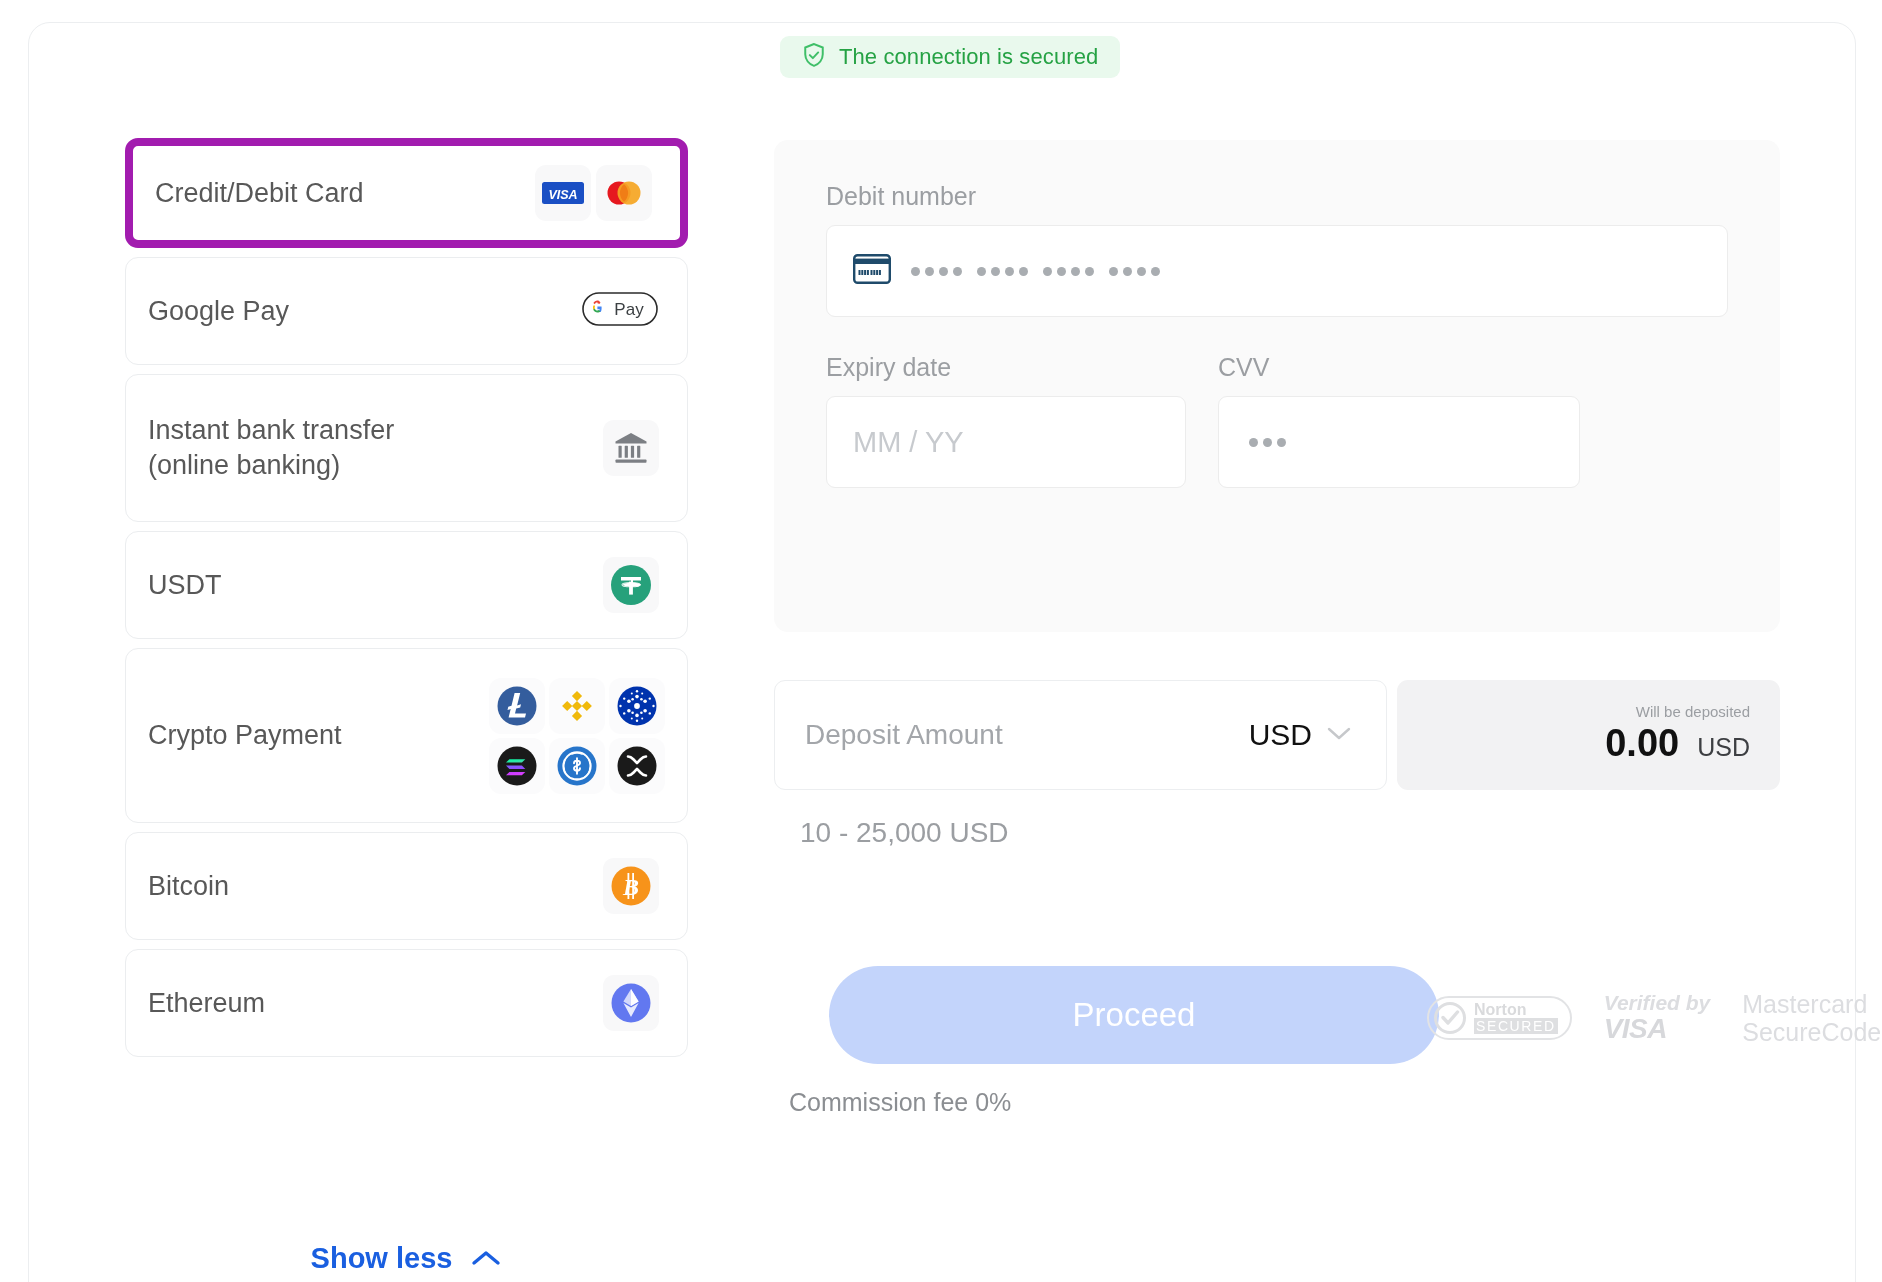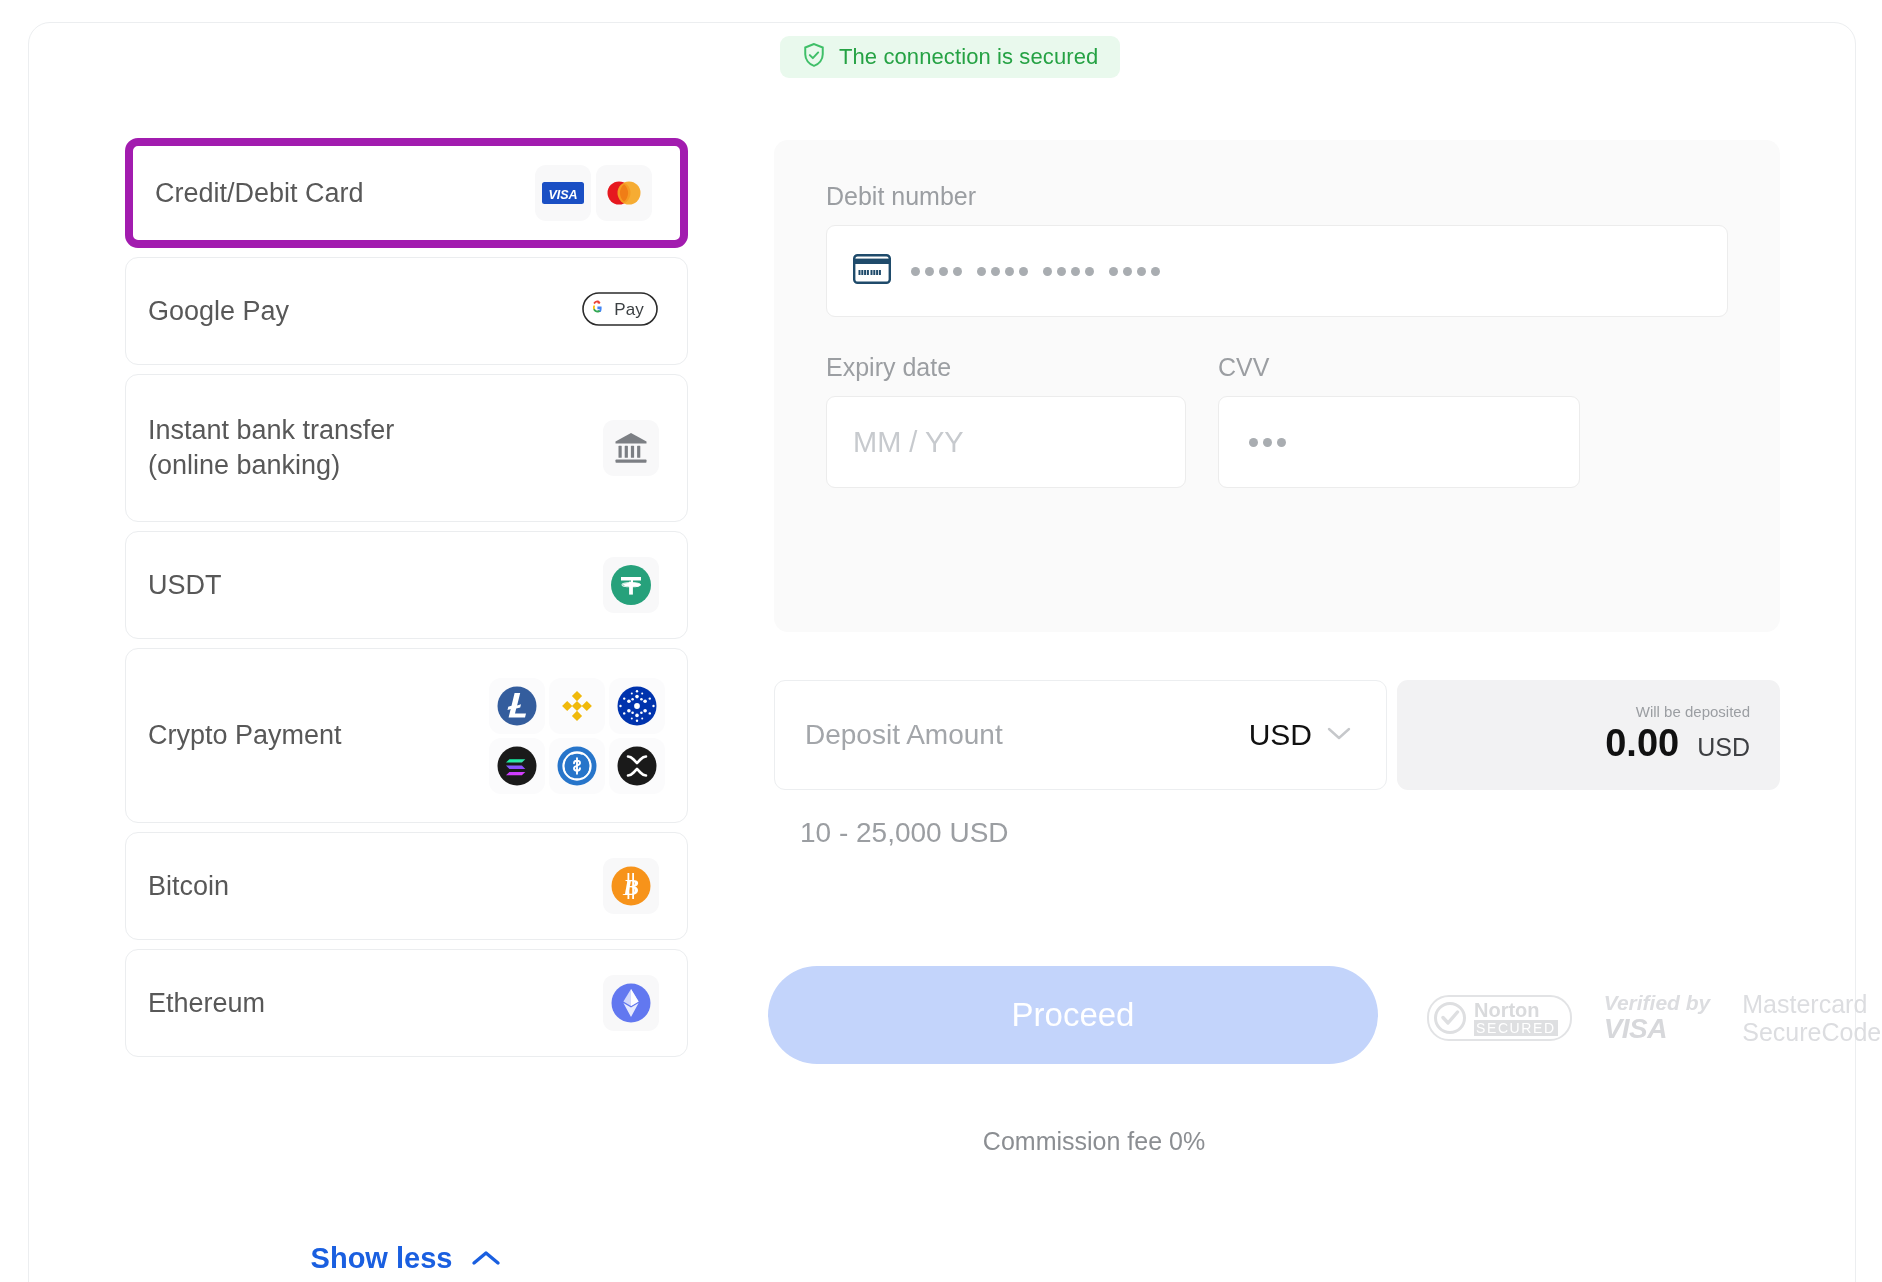--- a/index.html
+++ b/index.html
@@ -161,48 +161,48 @@
 
   .limits {
     position: absolute;
     left: 800px; top: 817px;
     font-size: 28px; color: #9b9ea2;
   }
 
   
   .proceed-btn {
     position: absolute;
-    left: 768px; top: 966px;
+    left: 829px; top: 966px;
     width: 610px; height: 98px;
     background: #c3d4fb;
     border: none; border-radius: 49px;
     color: #ffffff; font-size: 33px;
     font-family: "Liberation Sans", sans-serif;
     cursor: default;
   }
   .commission {
     position: absolute;
-    left: 789px; top: 1127px;
-    width: 610px; text-align:center;
+    left: 789px; top: 1088px;
+    width: 610px; text-align:left;
     font-size: 25px; color: #8b8e92;
   }
 
   .badges {
     position: absolute;
     left: 1427px; top: 990px;
     display: flex; align-items: center; gap: 32px;
     opacity: 1;
   }
   .badge-norton {
     display:flex; align-items:center; gap:7px;
     border: 2px solid #e2e3e5; border-radius: 22px;
     padding: 3px 12px 3px 4px;
   }
   .badge-norton .ntxt { line-height:1; }
-  .badge-norton .n1 { font-size: 20px; font-weight: bold; color:#d9dadc; display:block; }
+  .badge-norton .n1 { font-size: 16px; font-weight: bold; color:#d9dadc; display:block; }
   .badge-norton .n2 {
     font-size: 14px; letter-spacing: 1.6px; color:#fff;
     background:#dedfe1; display:block; text-align:center; padding:1px 2px;
   }
   .badge-visa { text-align:left; line-height:1.05; }
   .badge-visa .v1 { font-size: 21px; font-style: italic; font-weight:bold; color:#dcdde0; }
   .badge-visa .v2 { font-size: 28px; font-style: italic; font-weight:bold; color:#d7d8db; letter-spacing:-.5px; }
   .badge-mc { line-height:1.12; color:#dcdde0; font-size:25px; }
 </style>
 </head>

